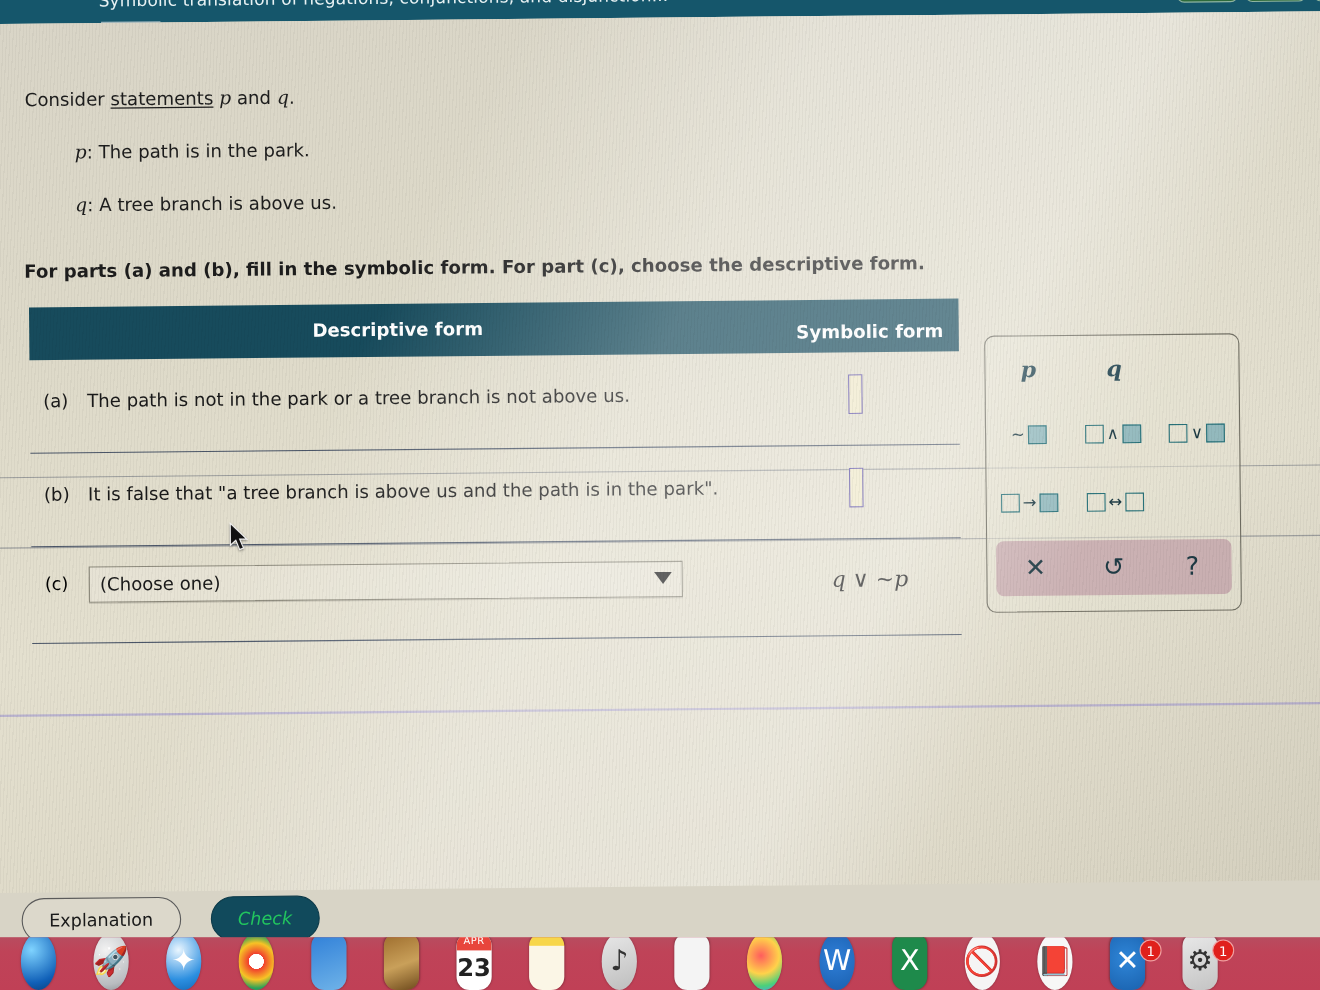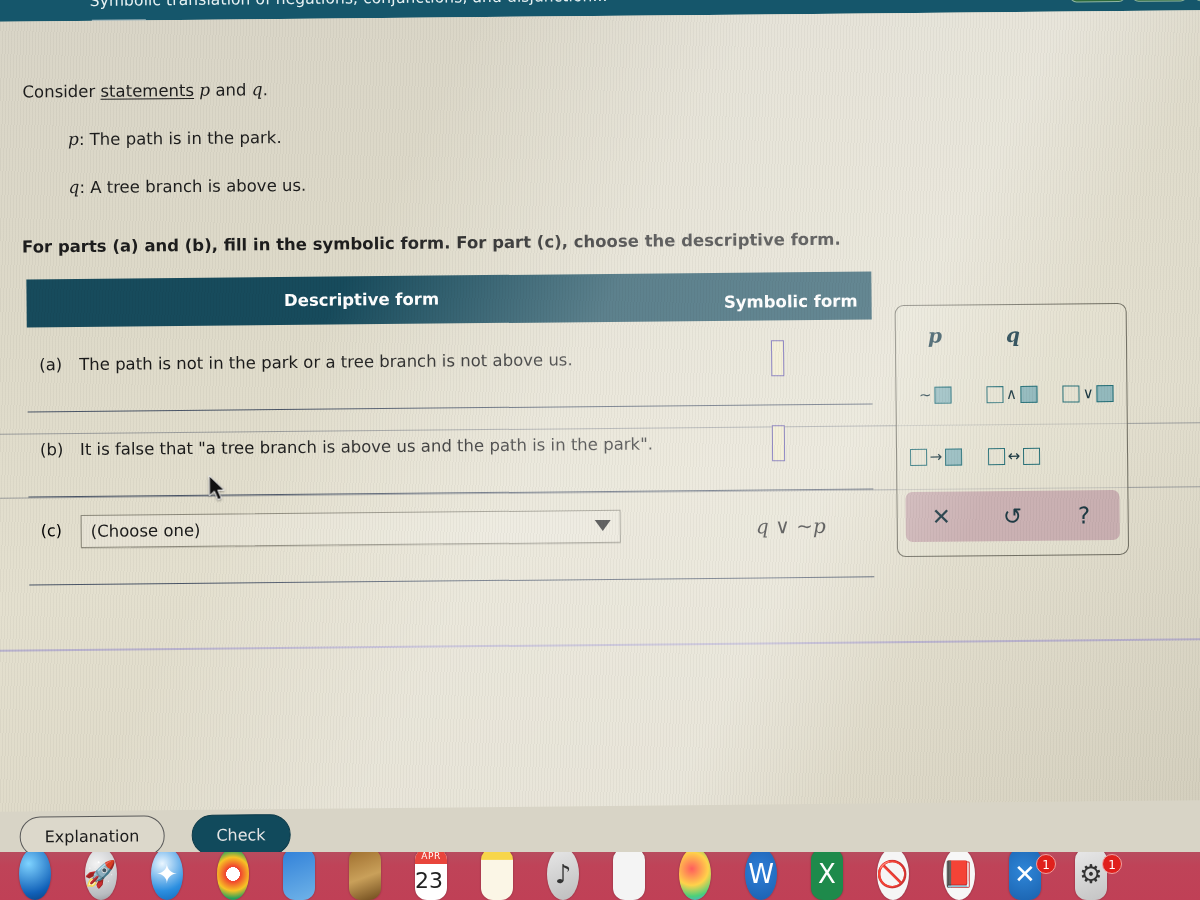--- a/index.html
+++ b/index.html
@@ -276,22 +276,23 @@
     margin-right: 22px;
     vertical-align: middle;
   }
   .btn.outline {
     border: 1px solid #5a5a5a;
     color: #1a1a1a;
     background: rgba(255,255,255,.10);
   }
   .btn.solid {
     background: #114a5c;
-    color: #e5e5e5;
+    color: #22c55e;
     border: 1px solid #0d3a49;
+    font-style: italic;
   }
 
   
   .dock {
     position: absolute;
     left: 0; bottom: 0;
     width: 1200px; height: 48px;
     background: linear-gradient(180deg,#b84c5f 0%,#bf4358 28%,#c04056 100%);
     display: flex; align-items: flex-end;
     padding: 0 2px;
@@ -335,21 +336,21 @@
   .ic-music    { background: linear-gradient(160deg,#e8e8e8,#bdbdbd); }
   .ic-numbers  { background: #f4f4f4; }
   .ic-colorpick{ background: radial-gradient(circle at 40% 40%, #ff5d5d, #ffd24a 45%, #4ad07a 75%, #4a9cff); }
   .ic-word     { background: radial-gradient(circle at 45% 45%, #2f7fd8, #1a5fae); }
   .ic-excel    { background: #1e8a4b; }
   .ic-nosign   { background: #f5f5f5; }
   .ic-pdf      { background: #f7f7f7; }
   .ic-xl2      { background: radial-gradient(circle at 45% 45%, #2f86d8, #1a62ae); }
   .ic-prefs    { background: linear-gradient(160deg,#e9e9e9,#c4c4c4); }
   .cal-top { position:absolute; left:0; top:0; width:100%; height:16px; background:#e8453c; color:#fff; font-size:9px; text-align:center; line-height:16px; letter-spacing:.5px;}
-  .cal-day { position:absolute; left:0; top:16px; width:100%; height:36px; color:#222; font-size:22px; text-align:left; line-height:34px; font-weight:400;}
+  .cal-day { position:absolute; left:0; top:16px; width:100%; height:36px; color:#222; font-size:22px; text-align:center; line-height:34px; font-weight:700;}
   .glyph { position:absolute; inset:0; display:flex; align-items:center; justify-content:center; font-size:26px; color:#fff; }
   .glyph.dark { color:#333; }
 </style>
 </head>
 <body>
 
 <div id="screen">
   <div id="skew">
 
     <div class="app-header">

